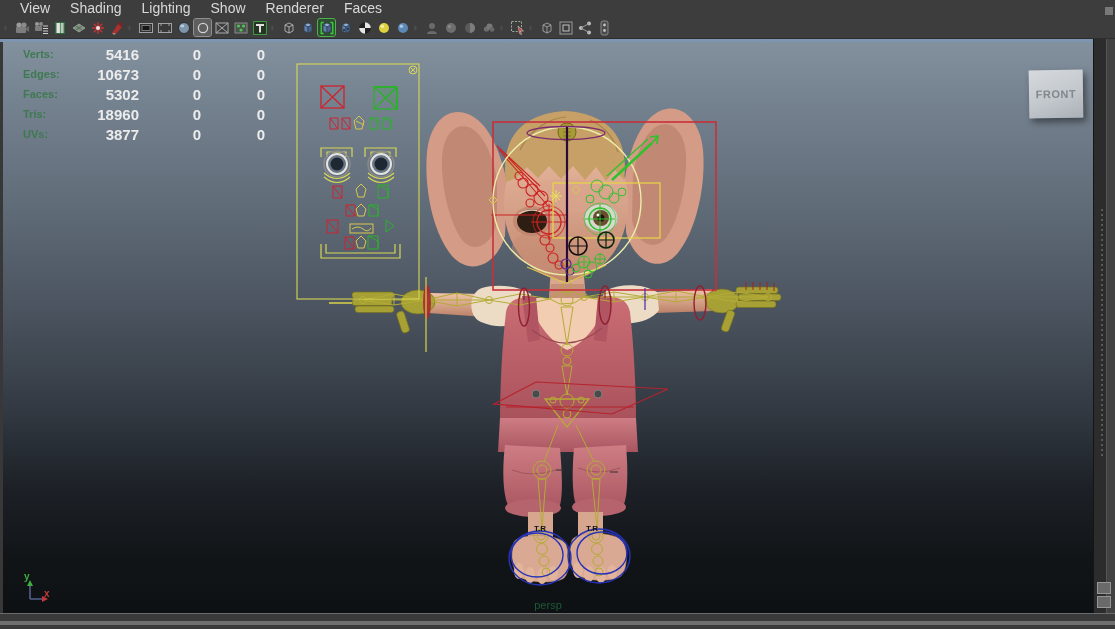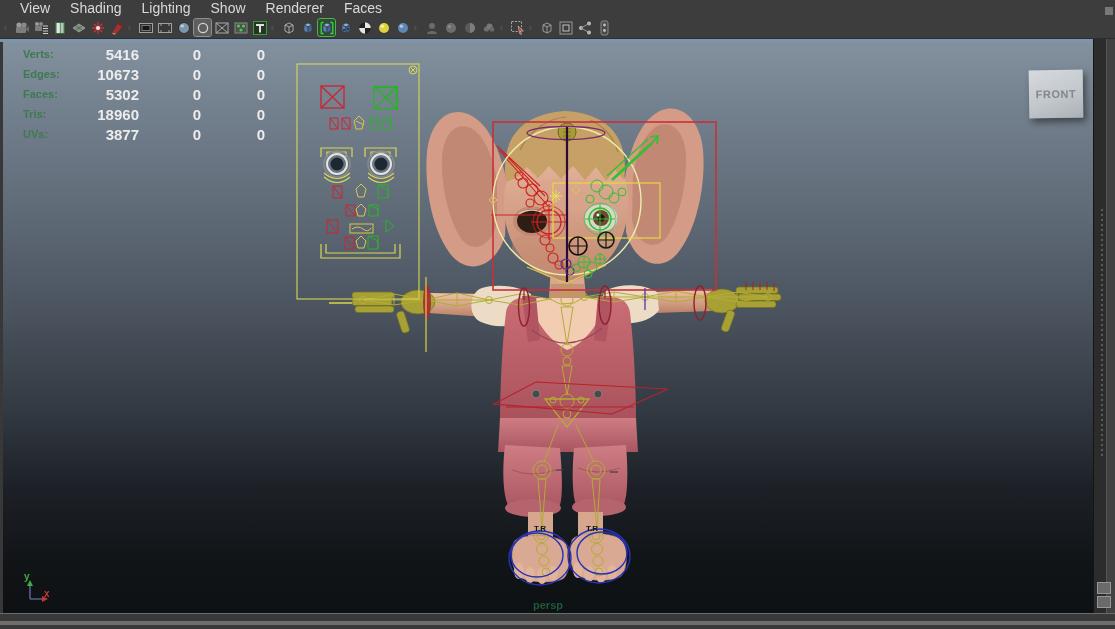--- a/index.html
+++ b/index.html
@@ -31,21 +31,21 @@
   .hud-label{color:var(--hud-green,#3e7a50);font-size:11px;font-weight:bold;margin-left:6px;}
   .hud-val{color:#ececec;font-size:15px;font-weight:bold;text-align:right;}
   
   .front-card{position:absolute;left:1026px;top:28px;width:54px;height:48px;
     background:linear-gradient(160deg,#d6dade 0%,#c3c8cd 55%,#aab0b6 100%);
     box-shadow:3px 4px 7px rgba(0,0,0,.45);transform:rotate(-1deg);
     display:flex;align-items:center;justify-content:center;}
   .front-card span{color:#82878e;font-size:11px;font-weight:bold;letter-spacing:.5px;}
   
   .cam-label{position:absolute;left:50%;bottom:2px;transform:translateX(-50%);
-    color:#1d5a35;font-size:11px;font-weight:bold;}
+    color:#1d5a35;font-size:11px;font-weight:normal;}
   
   .right-strip{position:absolute;left:1093px;top:39px;width:22px;height:574px;background:#2c2c2c;
     border-left:1px solid #151515;box-sizing:border-box;}
   .right-strip .dots{position:absolute;left:7px;top:170px;width:2px;height:250px;
     background:repeating-linear-gradient(180deg,#5a5a5a 0 2px,transparent 2px 5px);}
   .right-strip .edge{position:absolute;right:0;top:0;width:8px;height:100%;background:#424242;
     border-left:1px solid #555;}
   .rs-btn{position:absolute;left:3px;width:14px;height:12px;background:#6a6a6a;border:1px solid #979797;
     box-sizing:border-box;}
   .corner-mark{position:absolute;left:1105px;top:7px;width:8px;height:8px;background:#787878;}

